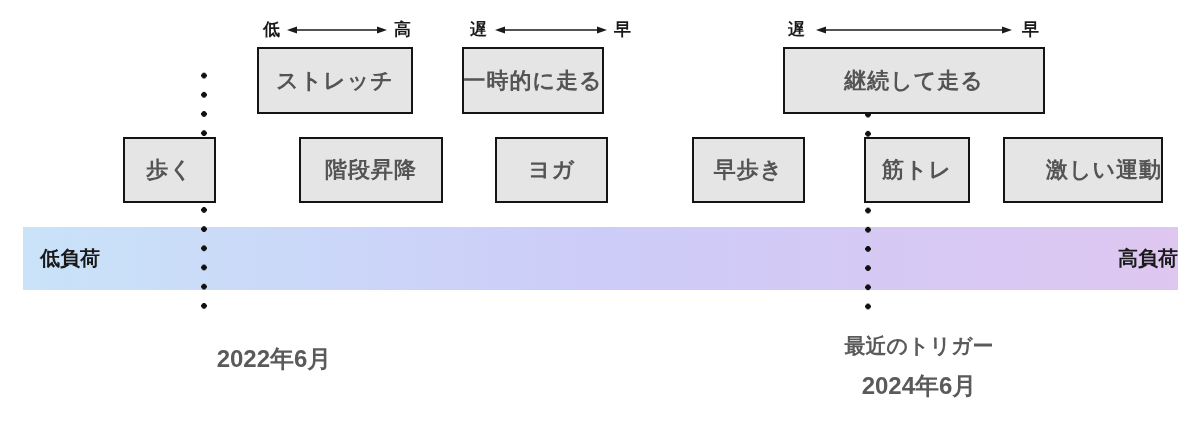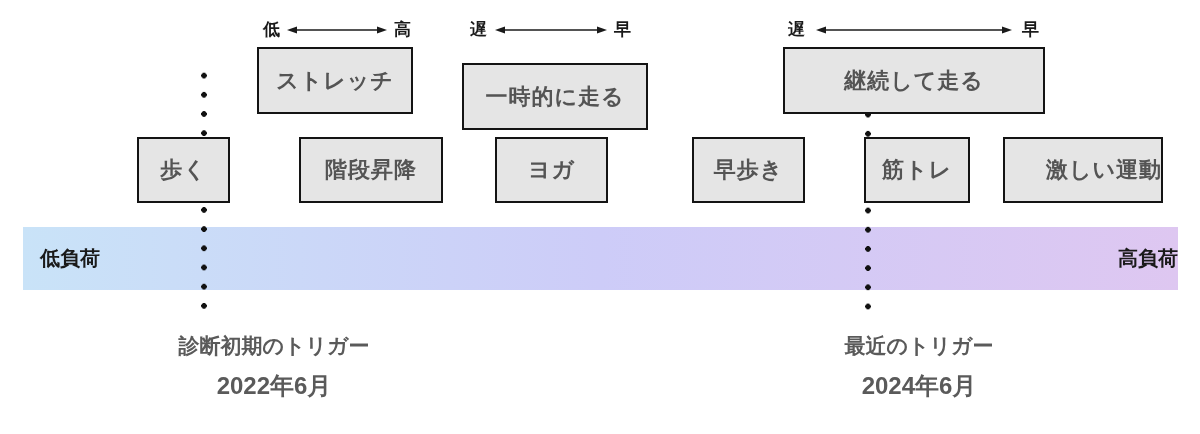--- a/index.html
+++ b/index.html
@@ -19,23 +19,23 @@
 
   
   .box{
     position:absolute;box-sizing:border-box;background:#e5e5e5;border:2px solid #141414;
     display:flex;align-items:center;justify-content:center;z-index:3;
   }
   .box span{font-size:22px;font-weight:bold;color:#545454;letter-spacing:1px;white-space:nowrap;}
   .row1{top:47px;height:67px;}
   .row2{top:137px;height:66px;}
   #box-stretch{left:257px;width:156px;}
-  #box-temp-run{left:462px;width:186px;margin-top:16px;}
+  #box-temp-run{left:462px;width:142px;}
   #box-cont-run{left:783px;width:262px;}
-  #box-walk{left:137px;width:93px;justify-content:center;}
+  #box-walk{left:123px;width:93px;justify-content:center;}
   #box-stairs{left:299px;width:144px;}
   #box-yoga{left:495px;width:113px;}
   #box-brisk{left:692px;width:113px;}
   #box-muscle{left:864px;width:106px;}
   #box-intense{left:1003px;width:160px;padding-left:42px;}
 
   
   #load-bar{
     position:absolute;left:23px;top:227px;width:1155px;height:63px;z-index:1;
     background:linear-gradient(90deg,#c9e3f8 0%,#cdccf8 50%,#dec7f1 100%);
@@ -126,21 +126,20 @@
     <span>早歩き</span>
   </div>
   <div class="box row2" id="box-muscle">
     <span>筋トレ</span>
   </div>
   <div class="box row2" id="box-intense">
     <span>激しい運動</span>
   </div>
 
   <div class="trigger-caption" id="trigger-caption-initial">
-    <div class="trigger-title">診断初期のトリガー</div>
     <div class="trigger-date">2022年6月</div>
   </div>
   <div class="trigger-caption" id="trigger-caption-recent">
     <div class="trigger-title">最近のトリガー</div>
     <div class="trigger-date">2024年6月</div>
   </div>
 
 </div>
 
 </body></html>

